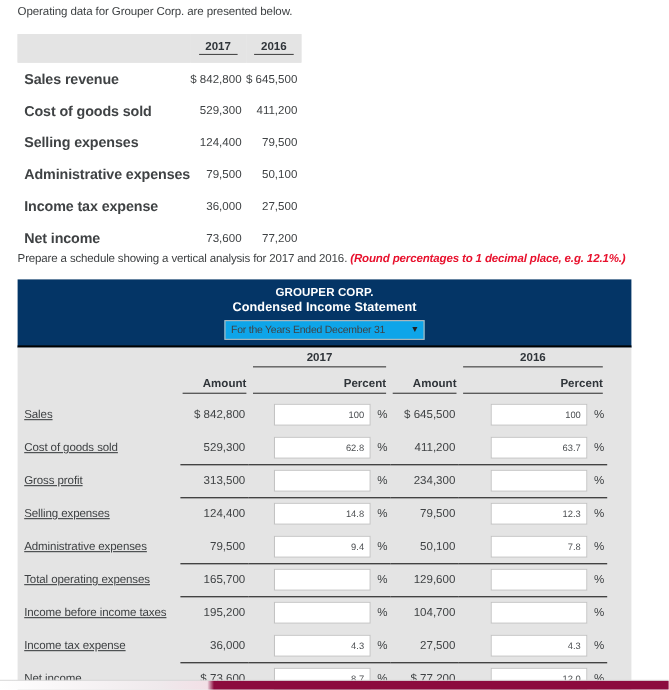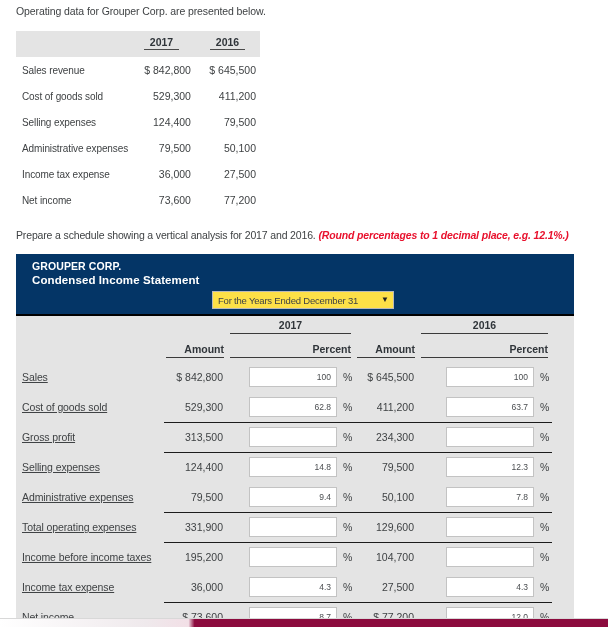--- a/index.html
+++ b/index.html
@@ -47,25 +47,26 @@
     color: #30353a;
     text-align: center;
     padding-bottom: 2px;
   }
   .opdata .yr span {
     display: inline-block;
     border-bottom: 1.2px solid #4a4a4a;
     padding: 0 6px 1px 6px;
   }
   .opdata .lbl {
-    font-size: 10px;
+    font-size: 13px;
     color: #3f4244;
     padding: 7px 0 7px 6px;
     white-space: nowrap;
     letter-spacing: -0.1px;
+    font-weight: bold;
   }
   .opdata .num {
     font-size: 10.5px;
     color: #3f4244;
     text-align: right;
     padding: 7px 4px 7px 0;
     white-space: nowrap;
   }
   .opdata .c2017 { width: 68px; }
   .opdata .c2016 { width: 66px; }
@@ -89,43 +90,44 @@
   
   .panel {
     position: absolute;
     left: 16px;
     top: 254px;
     width: 558px;
   }
 
   .banner {
     background: #043566;
-    padding: 6px 0 0 16px;
+    padding: 6px 0 0 0;
     height: 62px;
     border-bottom: 2px solid #000000;
+    text-align: center;
   }
   .banner .b1 {
     color: #ffffff;
     font-size: 10.5px;
     font-weight: bold;
     letter-spacing: 0.1px;
     line-height: 13px;
   }
   .banner .b2 {
     color: #ffffff;
     font-size: 11.5px;
     font-weight: bold;
     letter-spacing: 0.1px;
     line-height: 15px;
   }
   .periodbox {
     margin: 3px auto 0 auto;
     width: 182px;
     height: 18px;
-    background: #fde047;
+    background: #0ea5e9;
     border: 1px solid #b9b9b9;
     display: flex;
     align-items: center;
     justify-content: space-between;
     padding: 0 4px 0 5px;
   }
   .periodbox .ptext {
     font-size: 9.5px;
     color: #3f4244;
     white-space: nowrap;
@@ -447,21 +449,21 @@
           <div class="cellwrap">
             <div class="inputbox">7.8</div>
             <span class="pctsym">%</span>
           </div>
         </td>
         <td></td>
       </tr>
 
       <tr class="datarow ruled-top">
         <td class="rl">Total operating expenses</td>
-        <td class="amt">331,900</td>
+        <td class="amt">165,700</td>
         <td class="pcell">
           <div class="cellwrap">
             <div class="inputbox"></div>
             <span class="pctsym">%</span>
           </div>
         </td>
         <td class="amt">129,600</td>
         <td class="pcell">
           <div class="cellwrap">
             <div class="inputbox"></div>

